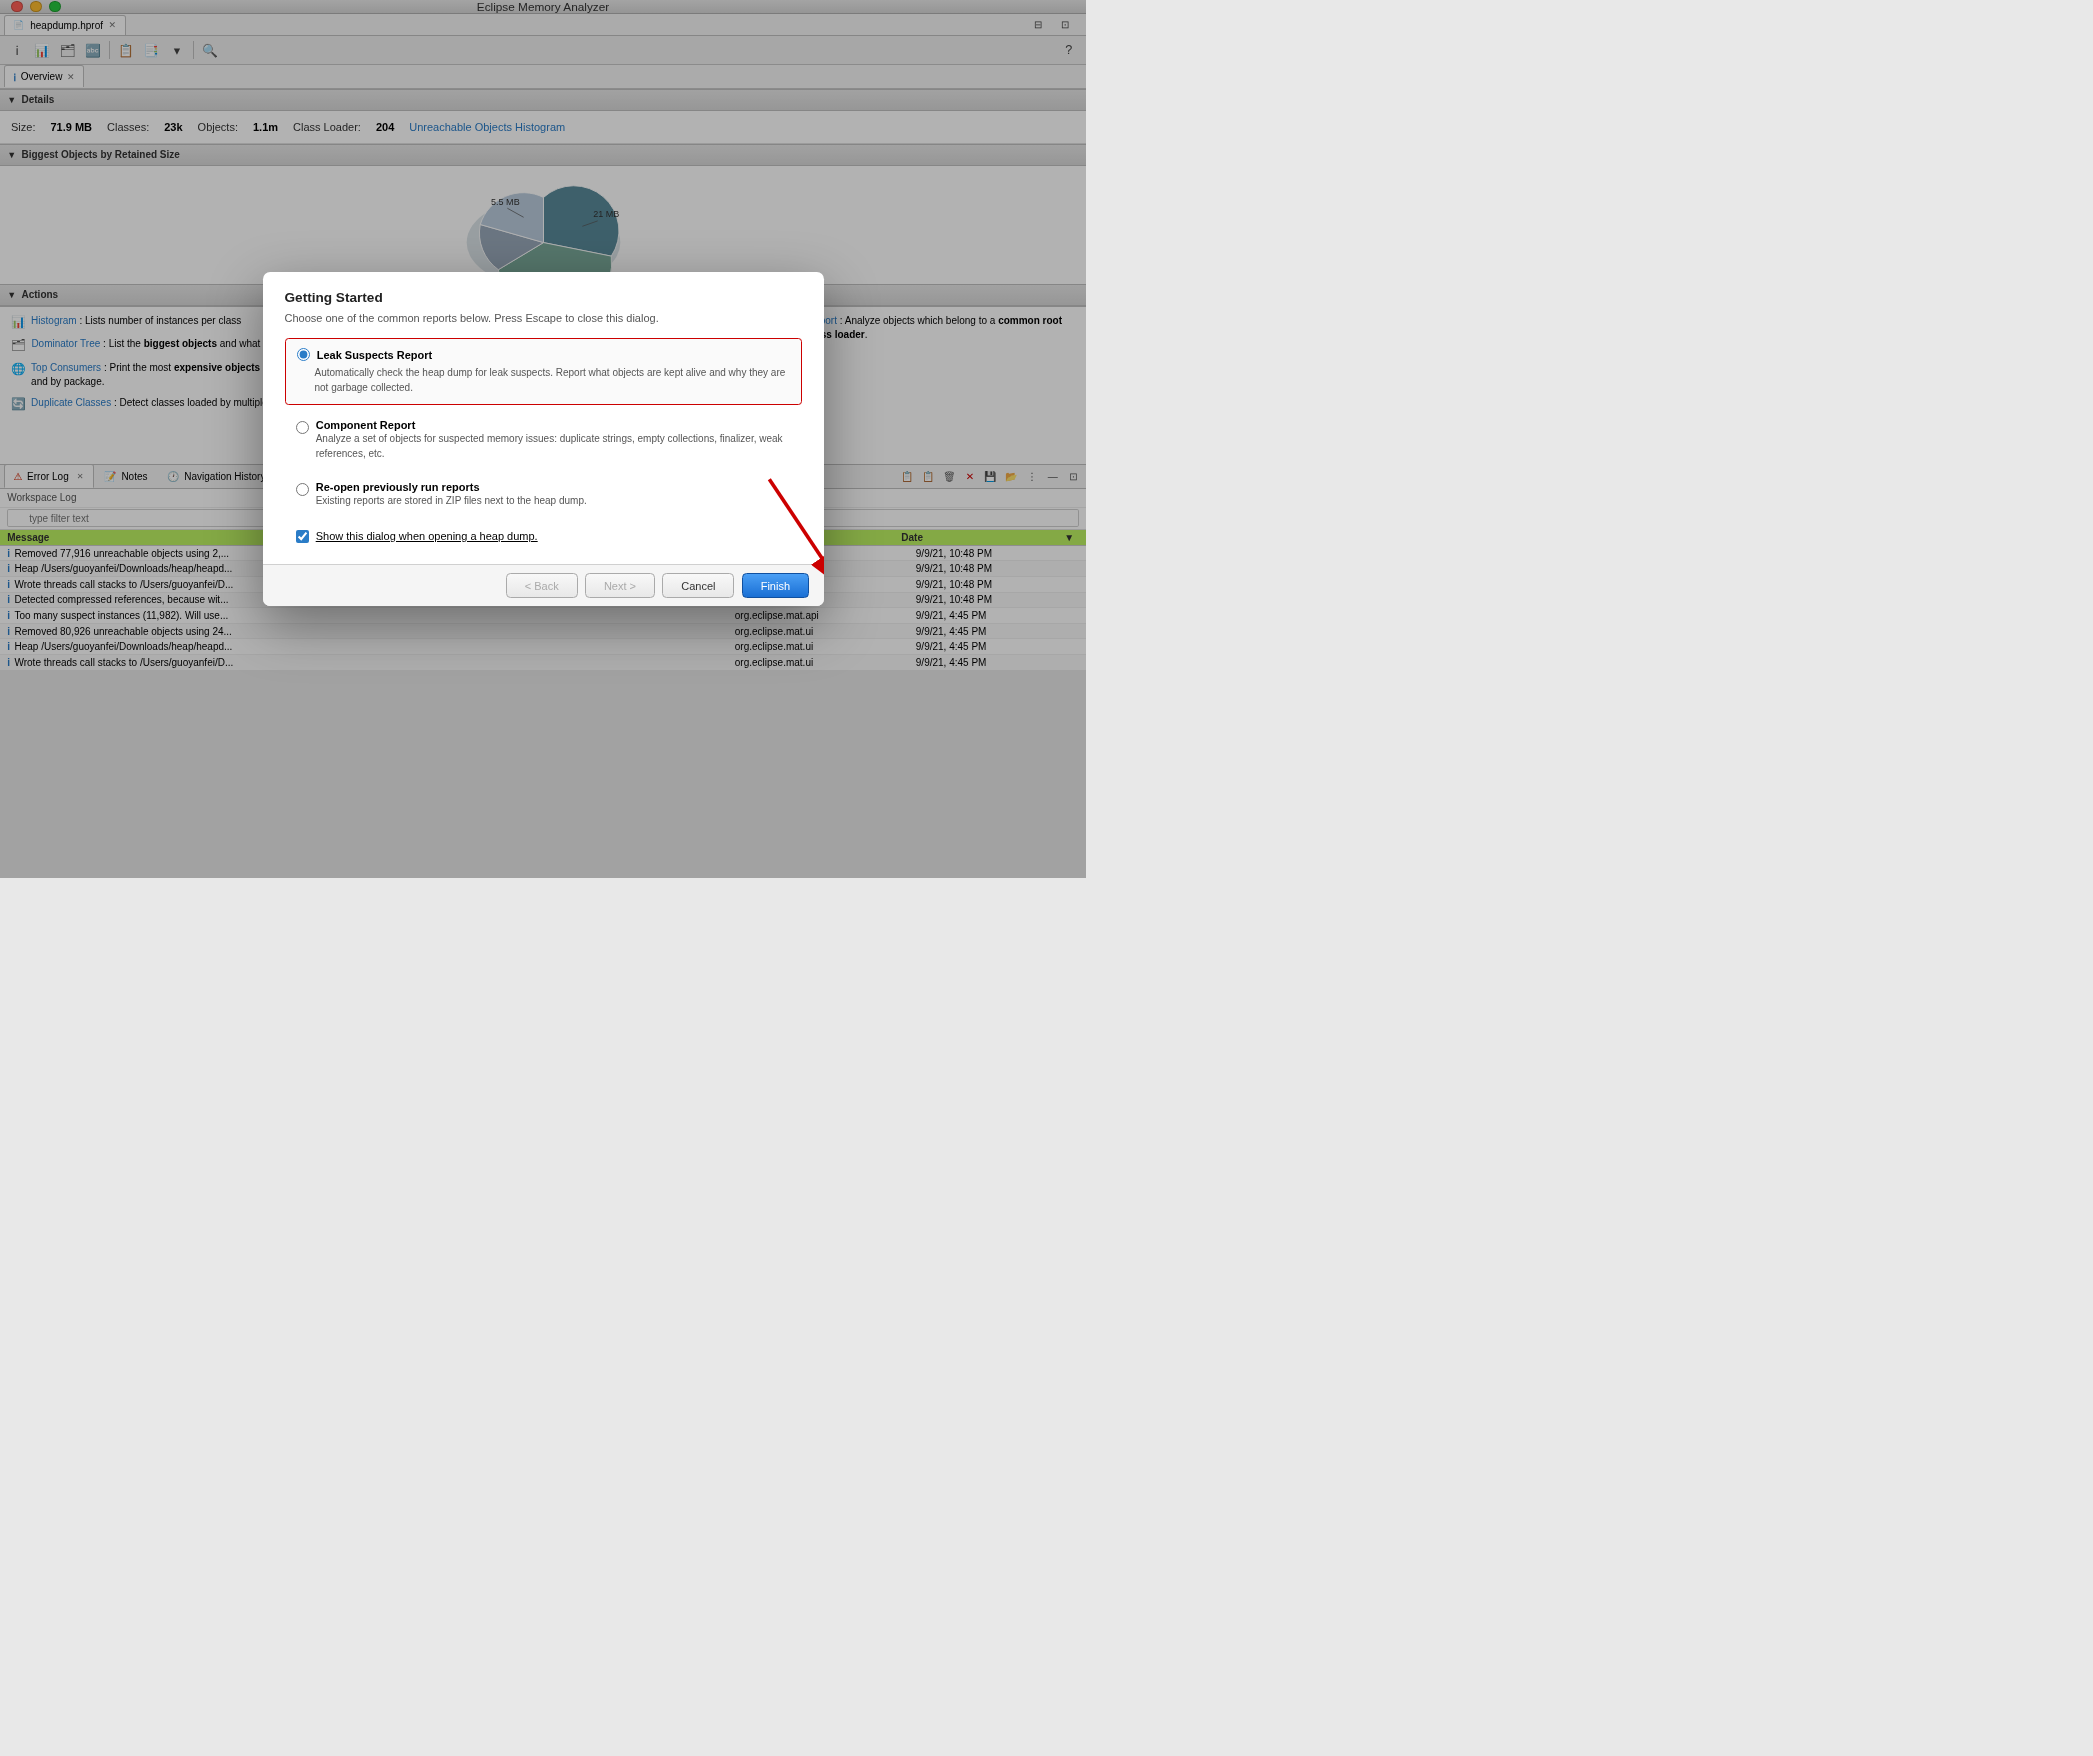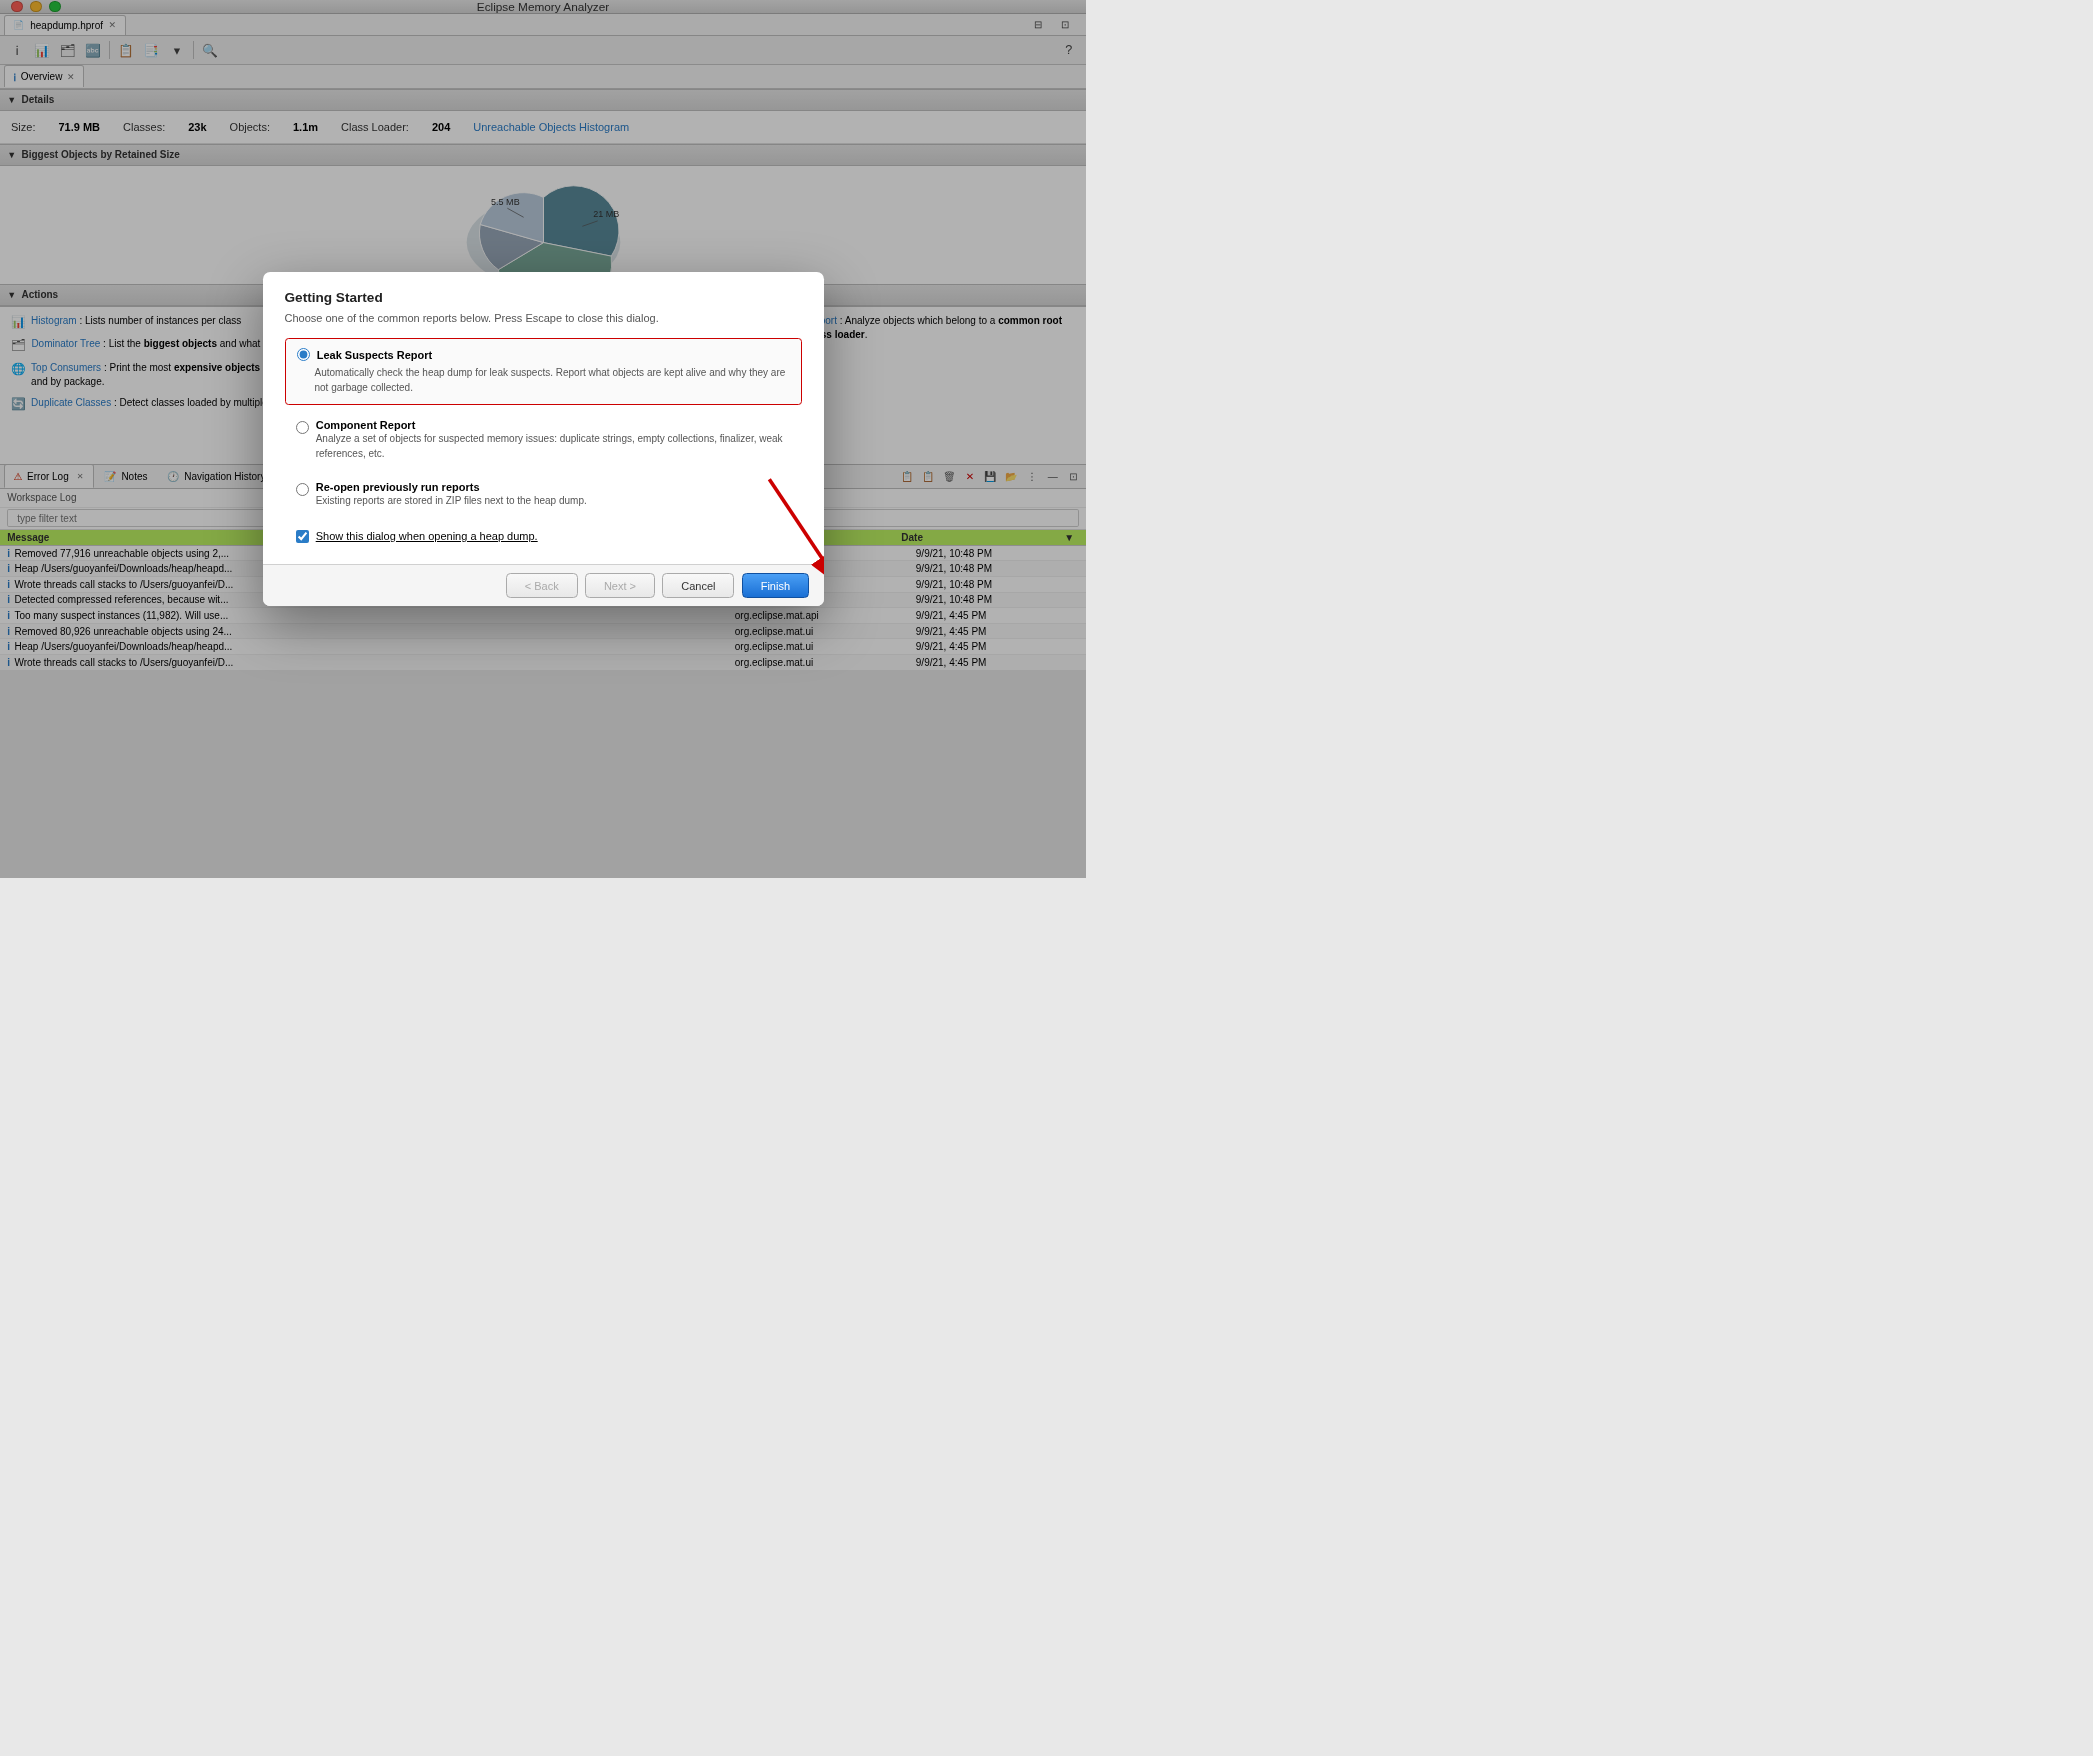--- a/index.html
+++ b/index.html
@@ -146,21 +146,21 @@
     .section-arrow { font-size: 9px; }
 
     .details-bar {
       height: 33px;
       background: white;
       border-bottom: 0.9px solid #e0e0e0;
       display: flex;
       align-items: center;
       padding: 0 11px;
       font-size: 11px;
-      gap: 23px;
+      gap: 15px;
     }
     .details-bar .label { color: #333; }
     .details-bar .value { font-weight: bold; }
     .details-bar a { color: #2a7cc7; text-decoration: none; }
 
     
     .biggest-objects-header {
       height: 22px;
       background: linear-gradient(to bottom, #e8e8e8, #d8d8d8);
       border-bottom: 0.9px solid #c0c0c0;
@@ -266,21 +266,21 @@
     .filter-input-row {
       padding: 1.8px 7.2px;
       border-bottom: 0.9px solid #e0e0e0;
     }
     .filter-input {
       width: 100%;
       height: 18px;
       border: 0.9px solid #d0d0d0;
       border-radius: 1.8px;
       font-size: 10px;
-      padding: 0 9px;
+      padding: 0 21px;
       color: #999;
       outline: none;
     }
     .log-columns {
       display: grid;
       grid-template-columns: 1fr 181px 163px 14.5px;
       background: #bef264;
       border-bottom: 0.9px solid #ccc;
       padding: 1.8px 7.2px;
       font-size: 10px;

